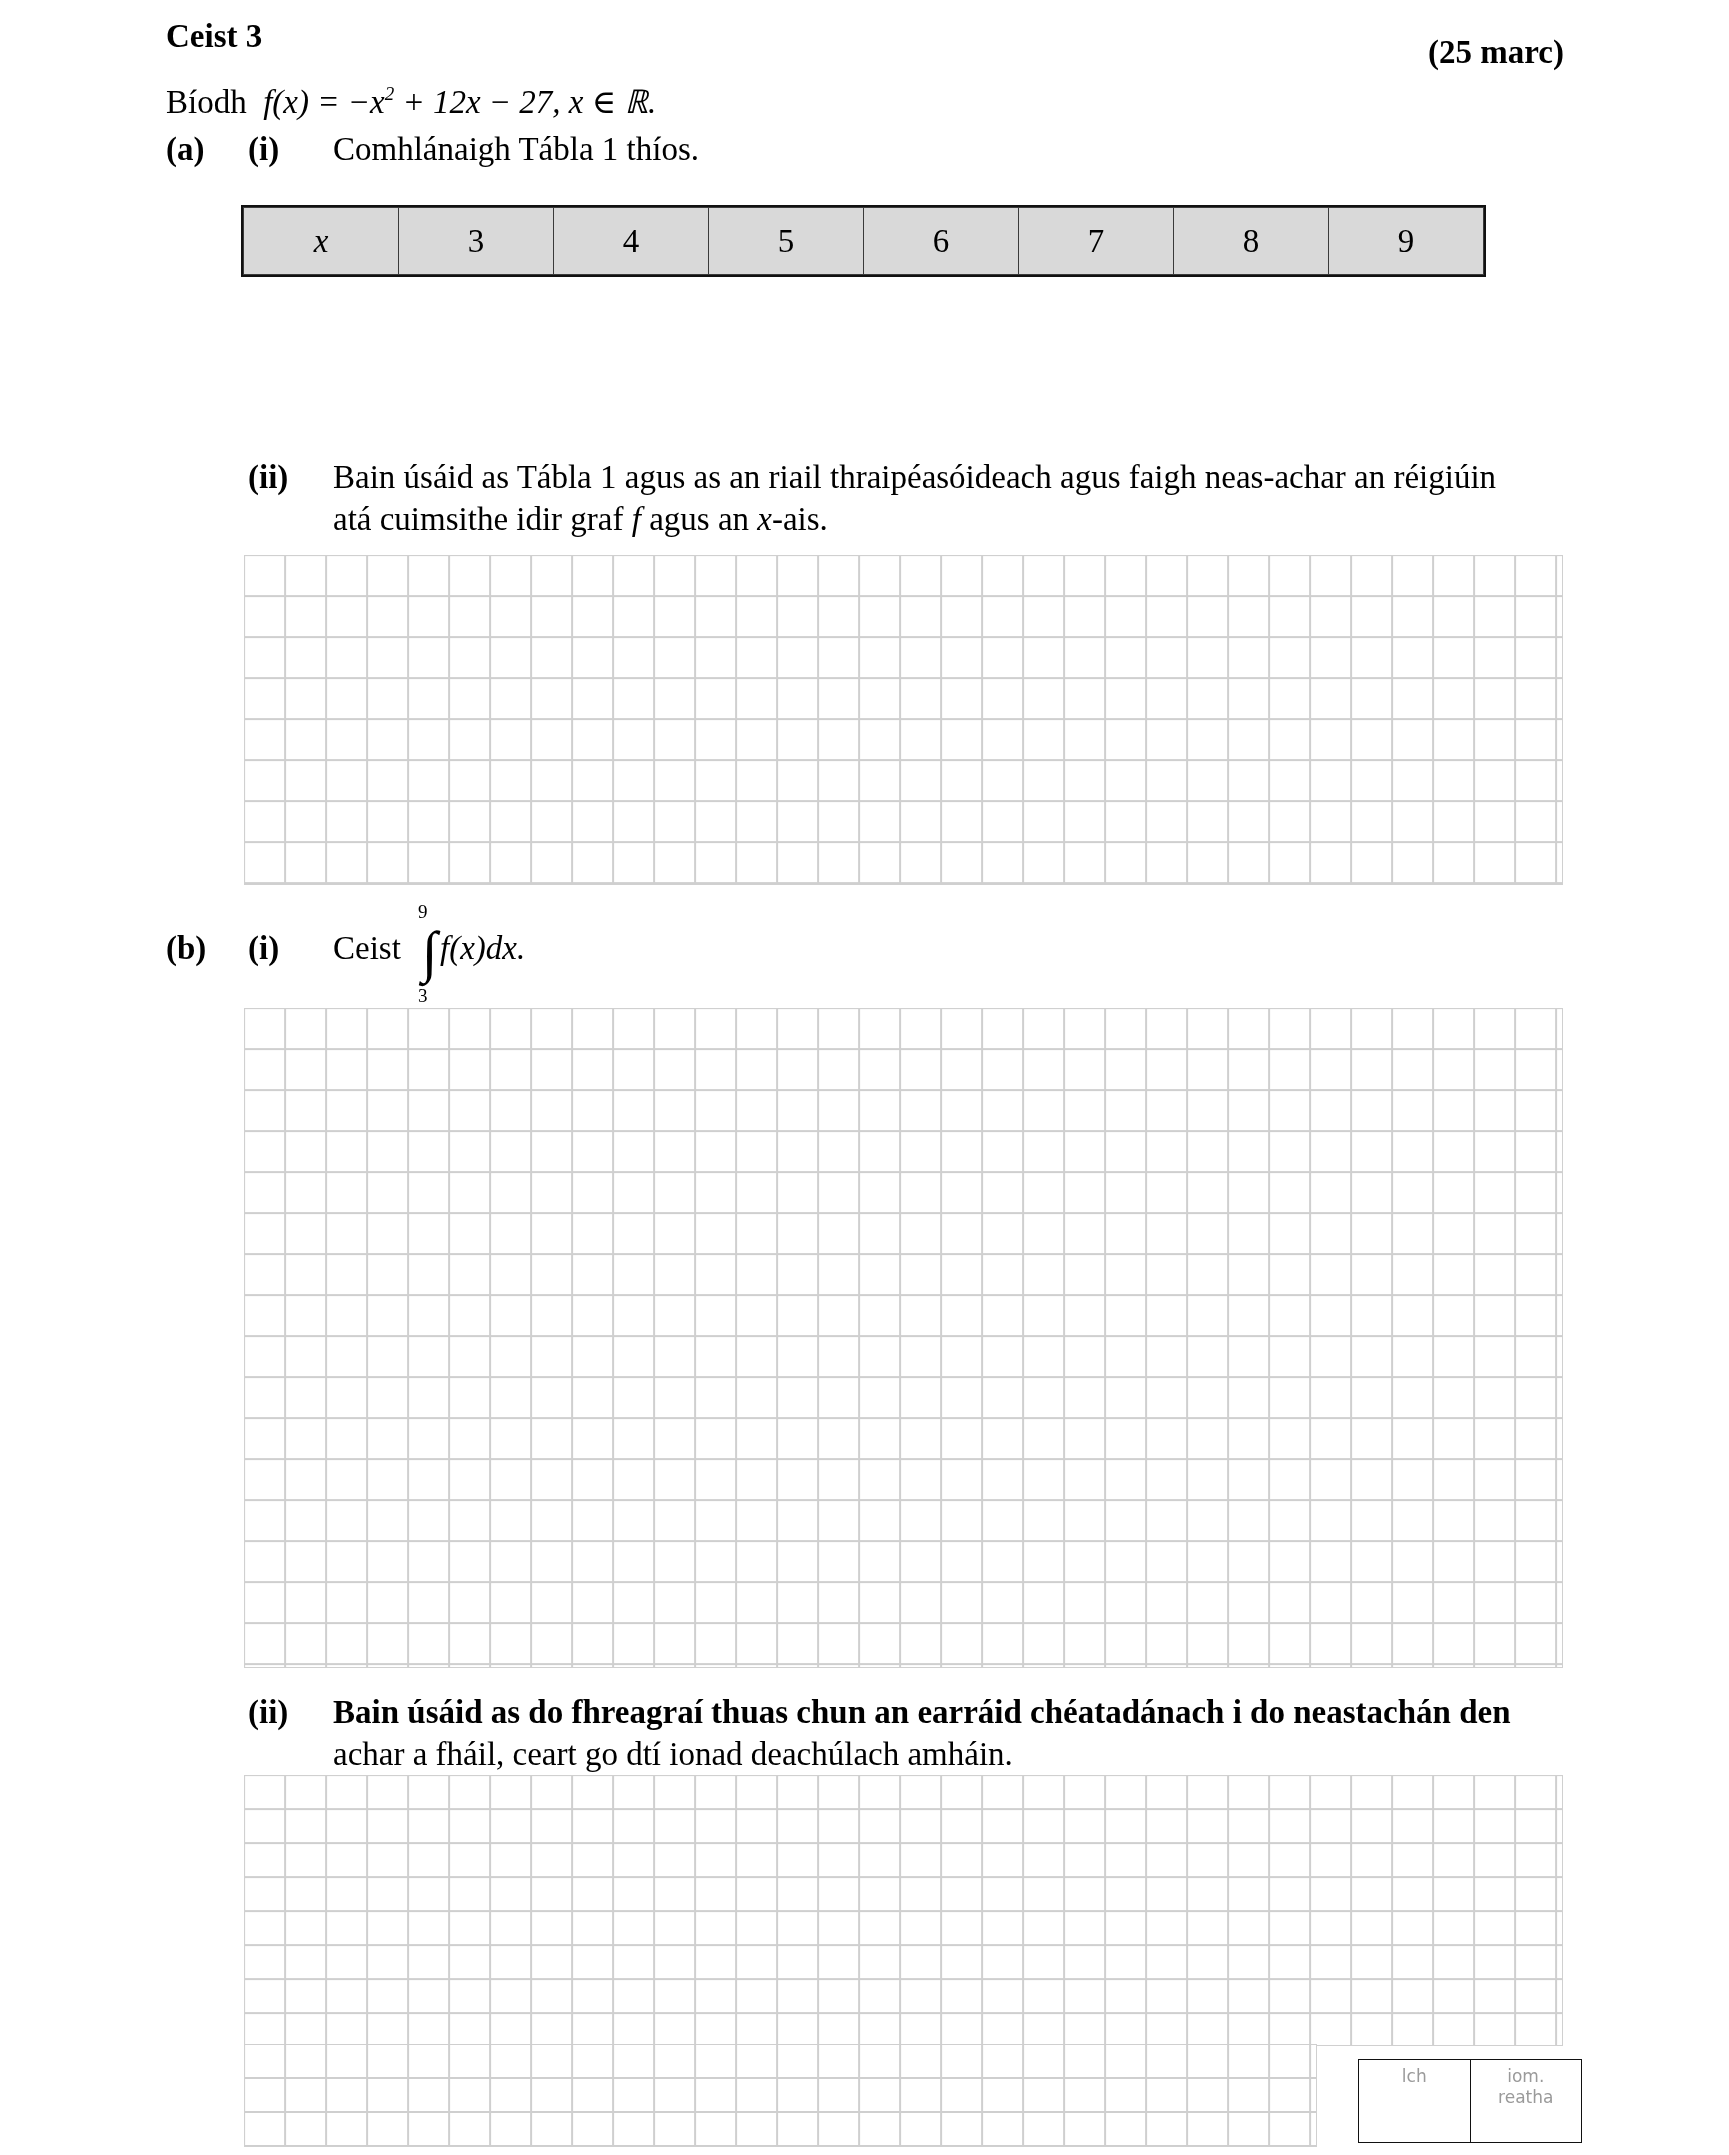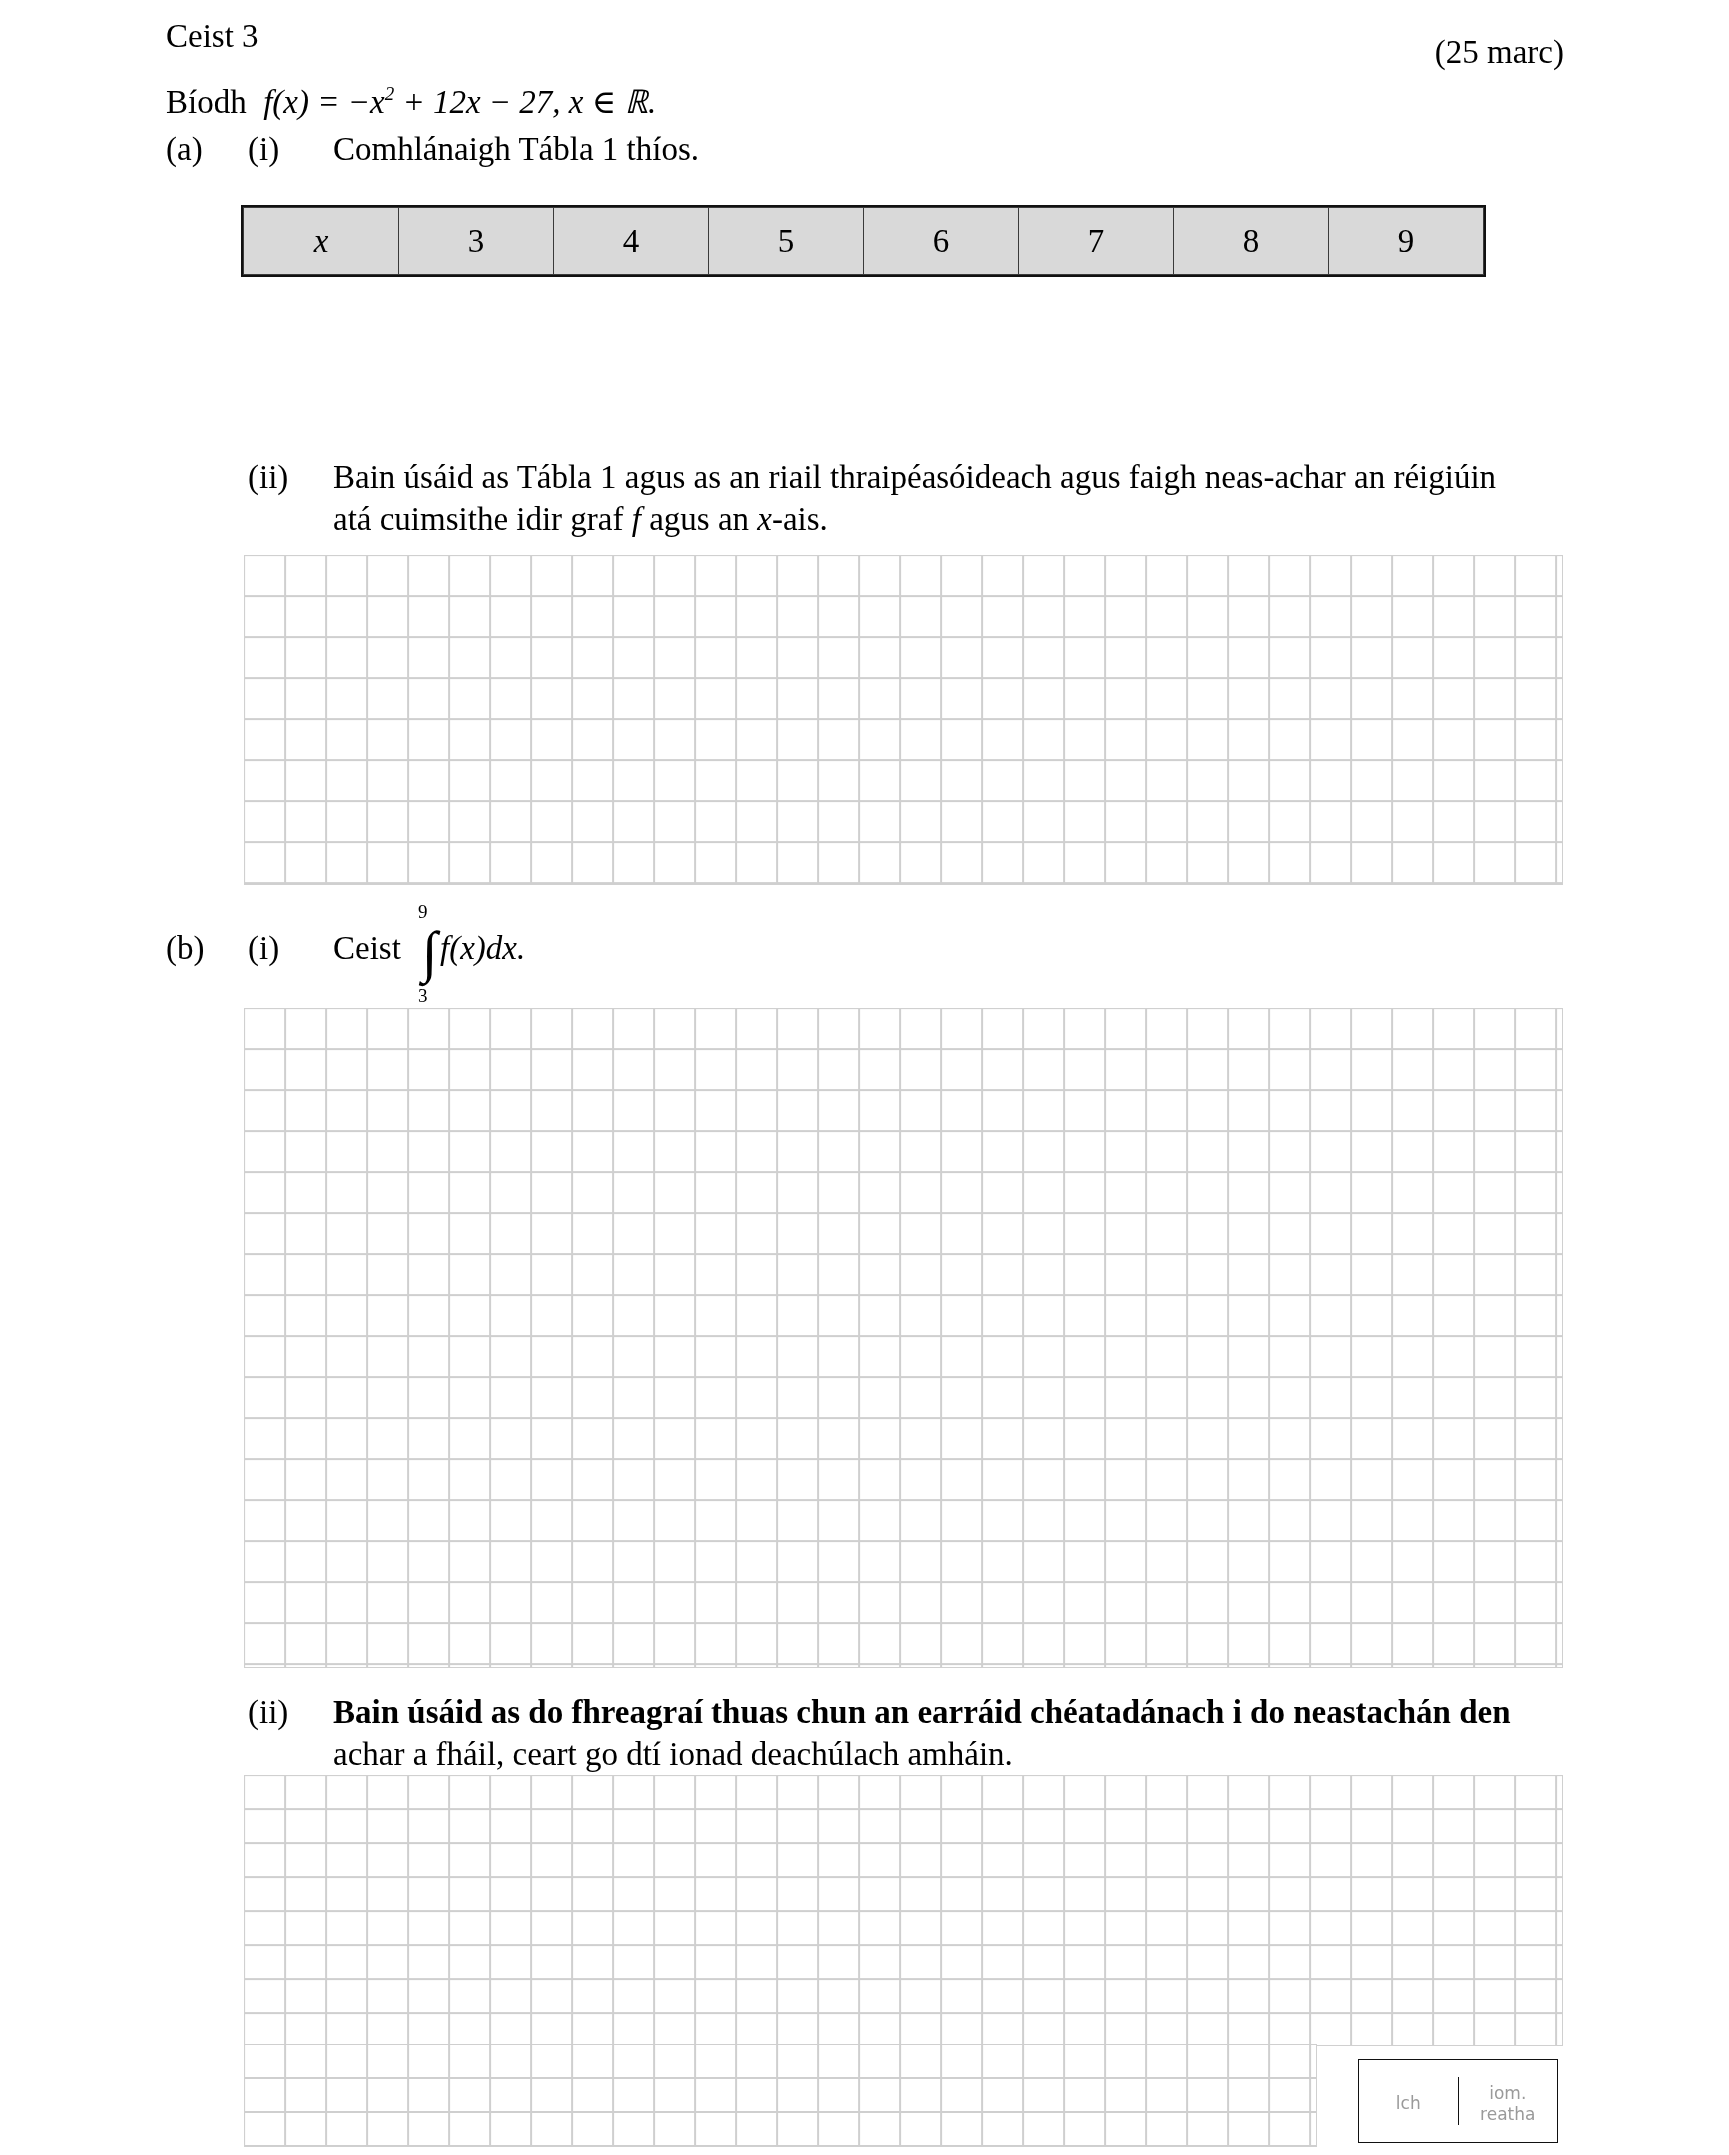--- a/index.html
+++ b/index.html
@@ -1,20 +1,20 @@
 <!DOCTYPE html>
 <html style="font-size:15px"><head>
 <meta charset="utf-8">
 <style>
   html, body { margin:0; padding:0; background:#ffffff; }
   body { width:1729px; height:2155px; position:relative; overflow:hidden;
          font-family:"Liberation Serif", "DejaVu Serif", serif; color:#000; }
   .abs { position:absolute; }
   .txt { font-size:33px; line-height:38px; white-space:nowrap; }
-  .bold { font-weight:normal; }
+  .bold { font-weight:bold; }
   .it { font-style:italic; }
   .q-title { left:166px; top:17px; }
   .marks { right:165px; top:33px; }
   .lbl-a { left:166px; }
   .lbl-i { left:248px; }
   .body-text { left:333px; }
   sup { font-size:19px; vertical-align:13.3px; line-height:0; }
   table.t1 { position:absolute; left:243px; top:207px; border-collapse:collapse; }
   table.t1 td { border:1.9px solid #3a3a3a; text-align:center; font-size:33px;
                 height:66px; padding:0; width:154px; }
@@ -38,22 +38,22 @@
             background-size:41px 34px; background-position:-1.9px -1px; }
 
   
   .integral { left:416px; top:908px; width:38px; height:95px; }
   .int-sign { position:absolute; left:5.7px; top:5.7px; font-size:57px; line-height:76px; font-style:normal; }
   .lim { position:absolute; font-size:19px; line-height:19px; left:1.9px; }
   .lim-top { top:-5.7px; }
   .lim-bot { top:78px; }
 
   
-  .pagebox { left:1358px; top:2059px; width:200px; height:84px; border:1.9px solid #111;
-             box-sizing:border-box; display:flex;align-items:center; }
+  .pagebox { left:1358px; top:2059px; width:224px; height:84px; border:1.9px solid #111;
+             box-sizing:border-box; display:flex; }
   .pagebox .cell { flex:1; text-align:center; font-family:"DejaVu Sans", sans-serif;
                    font-size:17px; line-height:21px; color:#9a9a9a; padding-top:5.7px; }
   .pagebox .cell + .cell { border-left:1.9px solid #111; }
 </style>
 </head>
 <body>
 
 <div class="abs txt bold q-title">Ceist 3</div>
 <div class="abs txt bold marks">(25 marc)</div>
 

